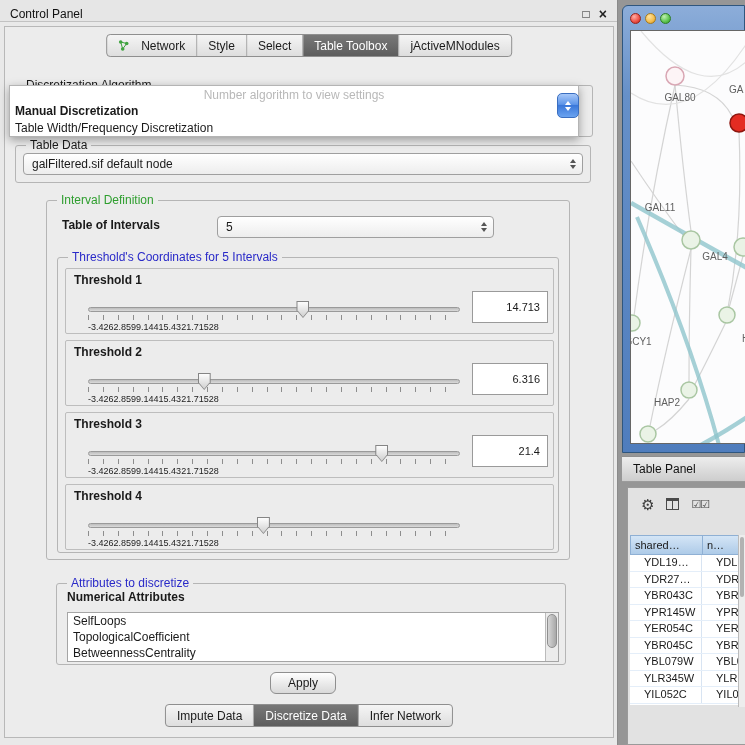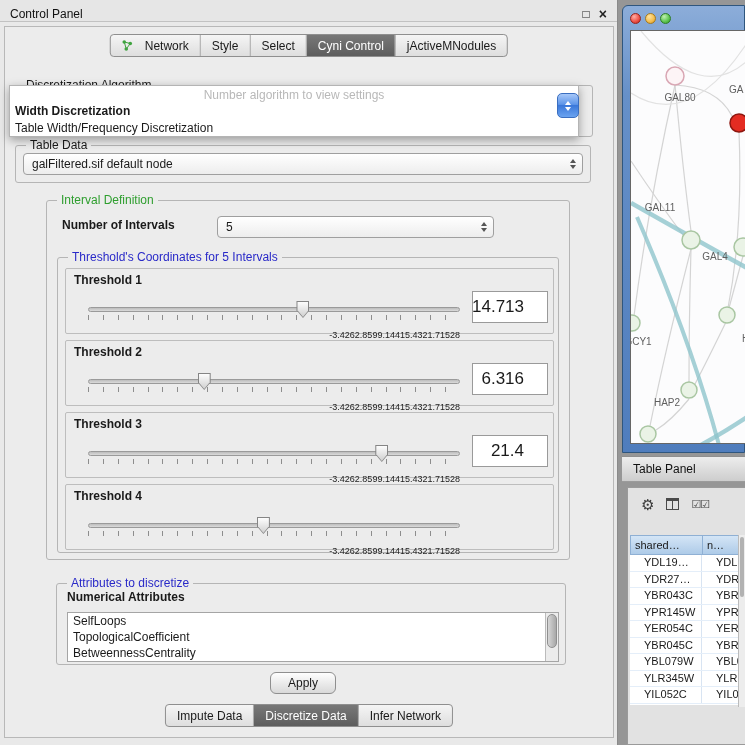--- a/index.html
+++ b/index.html
@@ -56,22 +56,22 @@
   .thr-fs{left:10px;top:56px;width:502px;height:296px}
 
   .tbox{position:absolute;left:7px;width:489px;height:66px;border:1px solid #bdbdbd;border-radius:2px}
   .tbox.p1{top:10px}.tbox.p2{top:82px}.tbox.p3{top:154px}.tbox.p4{top:226px}
   .tlabel{position:absolute;left:8px;top:4px;font-weight:bold;font-size:12px}
   .slider{position:absolute;left:22px;top:38px;width:372px}
   .track{position:relative;height:5px;background:linear-gradient(#bdbdbd,#dadada);border:1px solid #9a9a9a;border-radius:3px}
   .thumb{position:absolute;top:-7px;width:13px;height:17px;clip-path:polygon(0 0,100% 0,100% 55%,50% 100%,0 55%);background:#858585}
   .thumb-inner{position:absolute;left:1px;top:1px;right:1px;bottom:1px;clip-path:polygon(0 0,100% 0,100% 55%,50% 100%,0 55%);background:linear-gradient(#fdfdfd,#cfcfcf);display:block}
   .ticks{height:5px;margin-top:3px;background:repeating-linear-gradient(90deg,#8d8d8d 0,#8d8d8d 1px,transparent 1px,transparent 4%)}
-  .scale{display:flex;justify-content:flex-end;font-size:9px;color:#222;margin-top:10px}
-  .valbox{position:absolute;left:406px;top:22px;width:76px;height:32px;background:#fff;border:1px solid #9a9a9a;display:flex;align-items:center;justify-content:flex-end;padding-right:23px;font-size:17px}
+  .scale{display:flex;justify-content:flex-start;font-size:9px;color:#222;margin-top:2px}
+  .valbox{position:absolute;left:406px;top:22px;width:76px;height:32px;background:#fff;border:1px solid #9a9a9a;display:flex;align-items:center;justify-content:flex-end;padding-right:7px;font-size:11px}
 
   .attr-fs{left:51px;top:556px;width:510px;height:82px}
   .attr-label{position:absolute;left:10px;top:6px;font-weight:bold;font-size:12px}
   .listbox{position:absolute;left:10px;top:28px;width:492px;height:50px;background:#ffffff;border:1px solid #a5a5a5;overflow:hidden}
   .list-item{line-height:16px;padding-left:5px;font-size:12px;white-space:nowrap}
   .sb{position:absolute;right:0;top:0;width:13px;height:100%;background:#ececec;border-left:1px solid #bbb}
   .sb-thumb{position:absolute;left:1px;top:1px;width:10px;height:34px;background:linear-gradient(90deg,#d6d6d6,#a8a8a8);border:1px solid #8f8f8f;border-radius:5px}
 
   .apply{position:absolute;left:265px;top:645px;width:66px;height:22px;border:1px solid #8f8f8f;border-radius:6px;background:linear-gradient(#fefefe,#d9d9d9);font-size:12px;display:flex;align-items:center;justify-content:center}
 
@@ -135,55 +135,55 @@
             </svg>
           <span>Network</span>
         </div>
         <div class="tab">
             <span>Style</span>
           </div>
         <div class="tab">
             <span>Select</span>
           </div>
         <div class="tab active">
-            <span>Cyni Control</span>
+            <span>Table Toolbox</span>
           </div>
         <div class="tab">
             <span>jActiveMNodules</span>
           </div>
       </div>
 
       <div class="fs algo-fs">
         <span class="legend">Discretization Algorithm</span>
       </div>
 
       <div class="overlay">
         <div class="ph">Number algorithm to view settings</div>
-        <div class="opt bold">Width Discretization</div>
+        <div class="opt bold">Manual Discretization</div>
         <div class="opt">Table Width/Frequency Discretization</div>
       </div>
       <div class="bluecap">
           <i class="up"></i>
           <i class="down"></i>
         </div>
 
       <div class="fs td-fs">
         <span class="legend">Table Data</span>
       </div>
       <div class="combo td-combo">
         <span>galFiltered.sif default node</span>
         <span class="spin">
             <i class="up"></i>
             <i class="down"></i>
           </span>
       </div>
 
       <div class="fs int-fs">
         <span class="legend green">Interval Definition</span>
-        <div class="num-label">Number of Intervals</div>
+        <div class="num-label">Table of Intervals</div>
         <div class="combo num-combo">
           <span>5</span>
           <span class="spin">
               <i class="up"></i>
               <i class="down"></i>
             </span>
         </div>
 
         <div class="fs thr-fs">
           <span class="legend blue">Threshold's Coordinates for 5 Intervals</span>

